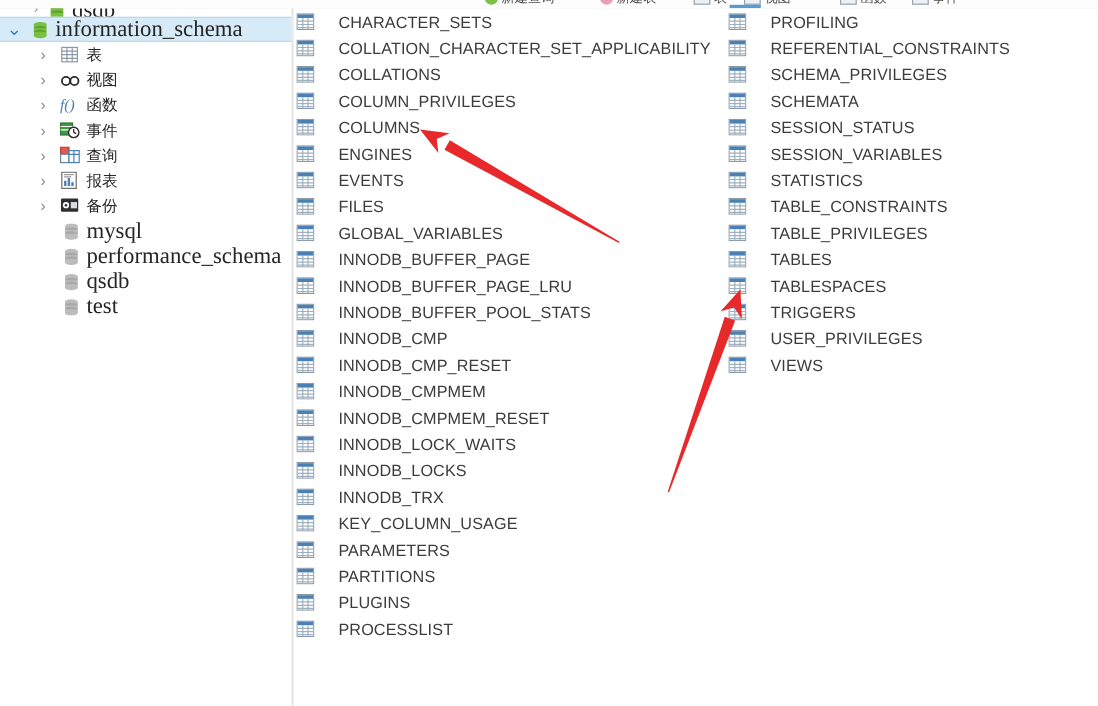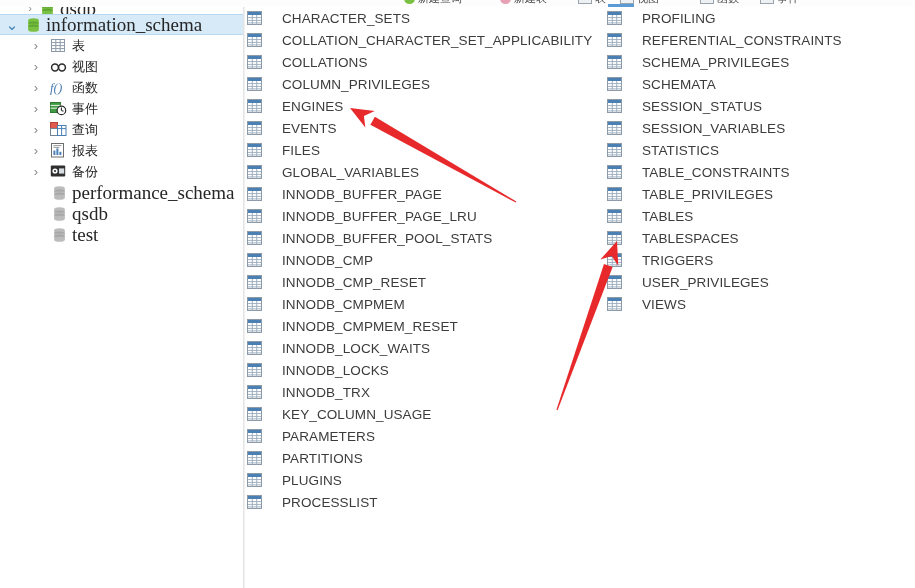--- a/index.html
+++ b/index.html
@@ -312,20 +312,36 @@
           <svg class="ico-db" viewBox="0 0 13 15">
             <ellipse cx="6.5" cy="2.4" rx="5.3" ry="2.1" fill="#bcbcbc"></ellipse>
             <rect x="1.2" y="2.4" width="10.6" height="3.0" fill="#bcbcbc"></rect>
             <ellipse cx="6.5" cy="5.4" rx="5.3" ry="2.0" fill="#a8a8a8"></ellipse>
             <rect x="1.2" y="5.6" width="10.6" height="3.0" fill="#bcbcbc"></rect>
             <ellipse cx="6.5" cy="8.6" rx="5.3" ry="2.0" fill="#a8a8a8"></ellipse>
             <rect x="1.2" y="8.8" width="10.6" height="3.0" fill="#bcbcbc"></rect>
             <ellipse cx="6.5" cy="11.8" rx="5.3" ry="2.0" fill="#bcbcbc"></ellipse>
           </svg>
         </span>
+        <span class="tw-label">mysql</span>
+      </div>
+      <div class="tree-row" style="padding-left: 28px;">
+        <span class="tw-caret" style="font-size: 13px;"></span>
+        <span style="width: 6px;"></span>
+        <span class="tw-icon">
+          <svg class="ico-db" viewBox="0 0 13 15">
+            <ellipse cx="6.5" cy="2.4" rx="5.3" ry="2.1" fill="#bcbcbc"></ellipse>
+            <rect x="1.2" y="2.4" width="10.6" height="3.0" fill="#bcbcbc"></rect>
+            <ellipse cx="6.5" cy="5.4" rx="5.3" ry="2.0" fill="#a8a8a8"></ellipse>
+            <rect x="1.2" y="5.6" width="10.6" height="3.0" fill="#bcbcbc"></rect>
+            <ellipse cx="6.5" cy="8.6" rx="5.3" ry="2.0" fill="#a8a8a8"></ellipse>
+            <rect x="1.2" y="8.8" width="10.6" height="3.0" fill="#bcbcbc"></rect>
+            <ellipse cx="6.5" cy="11.8" rx="5.3" ry="2.0" fill="#bcbcbc"></ellipse>
+          </svg>
+        </span>
         <span class="tw-label">performance_schema</span>
       </div>
       <div class="tree-row" style="padding-left: 28px;">
         <span class="tw-caret" style="font-size: 13px;"></span>
         <span style="width: 6px;"></span>
         <span class="tw-icon">
           <svg class="ico-db" viewBox="0 0 13 15">
             <ellipse cx="6.5" cy="2.4" rx="5.3" ry="2.1" fill="#bcbcbc"></ellipse>
             <rect x="1.2" y="2.4" width="10.6" height="3.0" fill="#bcbcbc"></rect>
             <ellipse cx="6.5" cy="5.4" rx="5.3" ry="2.0" fill="#a8a8a8"></ellipse>
@@ -411,20 +427,32 @@
       <div class="obj-row">
         <span class="obj-icon"><svg width="15" height="14" viewBox="0 0 15 14">
             <rect x="0.5" y="0.5" width="14" height="13" fill="#ffffff" stroke="#8c9aa8"></rect>
             <rect x="1" y="1" width="13" height="3" fill="#4a80b4"></rect>
             <line x1="1" y1="6.6" x2="14" y2="6.6" stroke="#9fb0c0"></line>
             <line x1="1" y1="9.4" x2="14" y2="9.4" stroke="#9fb0c0"></line>
             <line x1="1" y1="11.9" x2="14" y2="11.9" stroke="#9fb0c0"></line>
             <line x1="5.3" y1="4" x2="5.3" y2="13.4" stroke="#9fb0c0"></line>
             <line x1="9.7" y1="4" x2="9.7" y2="13.4" stroke="#9fb0c0"></line>
           </svg></span>
+        <span class="obj-label">COLUMNS</span>
+      </div>
+      <div class="obj-row">
+        <span class="obj-icon"><svg width="15" height="14" viewBox="0 0 15 14">
+            <rect x="0.5" y="0.5" width="14" height="13" fill="#ffffff" stroke="#8c9aa8"></rect>
+            <rect x="1" y="1" width="13" height="3" fill="#4a80b4"></rect>
+            <line x1="1" y1="6.6" x2="14" y2="6.6" stroke="#9fb0c0"></line>
+            <line x1="1" y1="9.4" x2="14" y2="9.4" stroke="#9fb0c0"></line>
+            <line x1="1" y1="11.9" x2="14" y2="11.9" stroke="#9fb0c0"></line>
+            <line x1="5.3" y1="4" x2="5.3" y2="13.4" stroke="#9fb0c0"></line>
+            <line x1="9.7" y1="4" x2="9.7" y2="13.4" stroke="#9fb0c0"></line>
+          </svg></span>
         <span class="obj-label">ENGINES</span>
       </div>
       <div class="obj-row">
         <span class="obj-icon"><svg width="15" height="14" viewBox="0 0 15 14">
             <rect x="0.5" y="0.5" width="14" height="13" fill="#ffffff" stroke="#8c9aa8"></rect>
             <rect x="1" y="1" width="13" height="3" fill="#4a80b4"></rect>
             <line x1="1" y1="6.6" x2="14" y2="6.6" stroke="#9fb0c0"></line>
             <line x1="1" y1="9.4" x2="14" y2="9.4" stroke="#9fb0c0"></line>
             <line x1="1" y1="11.9" x2="14" y2="11.9" stroke="#9fb0c0"></line>
             <line x1="5.3" y1="4" x2="5.3" y2="13.4" stroke="#9fb0c0"></line>

